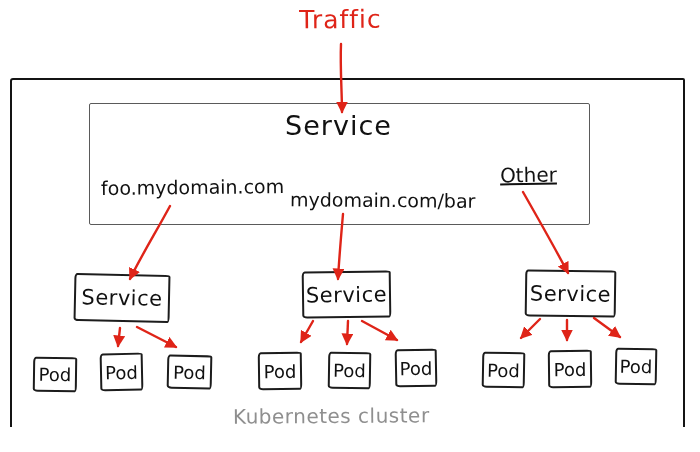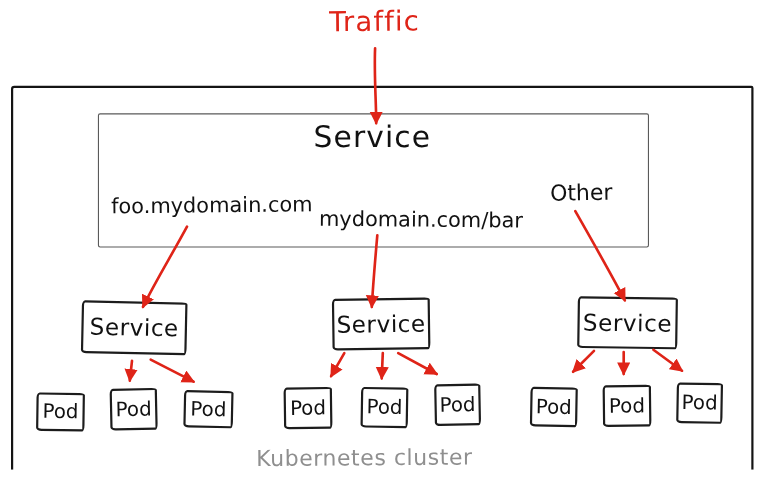--- a/index.html
+++ b/index.html
@@ -23,21 +23,21 @@
     border-radius:2px;
     background:transparent;
   }
   .ingress-title{
     left:89px;top:110px;width:499px;
     text-align:center;font-size:27px;letter-spacing:1px;
   }
   .rule{font-size:19px;white-space:nowrap;}
   .rule-foo{left:101px;top:176px;transform:rotate(-0.6deg);}
   .rule-bar{left:290px;top:189px;transform:rotate(0.5deg);}
-  .rule-other{left:500px;top:163px;font-size:20px;transform:rotate(-1deg);}
+  .rule-other{left:500px;top:163px;font-size:20px;transform:rotate(-1deg);text-decoration:underline;}
 
   .nodebox{
     border:2.2px solid #1c1c1c;background:#fff;
     display:flex;align-items:center;justify-content:center;
     border-radius:3px 5px 2px 5px / 5px 2px 6px 3px;
     box-sizing:border-box;
   }
   .service{font-size:21px;letter-spacing:0.5px;}
   .svc1{left:74px;top:274px;width:96px;height:48px;transform:rotate(1.2deg);}
   .svc2{left:302px;top:271px;width:89px;height:47px;transform:rotate(-0.8deg);}

